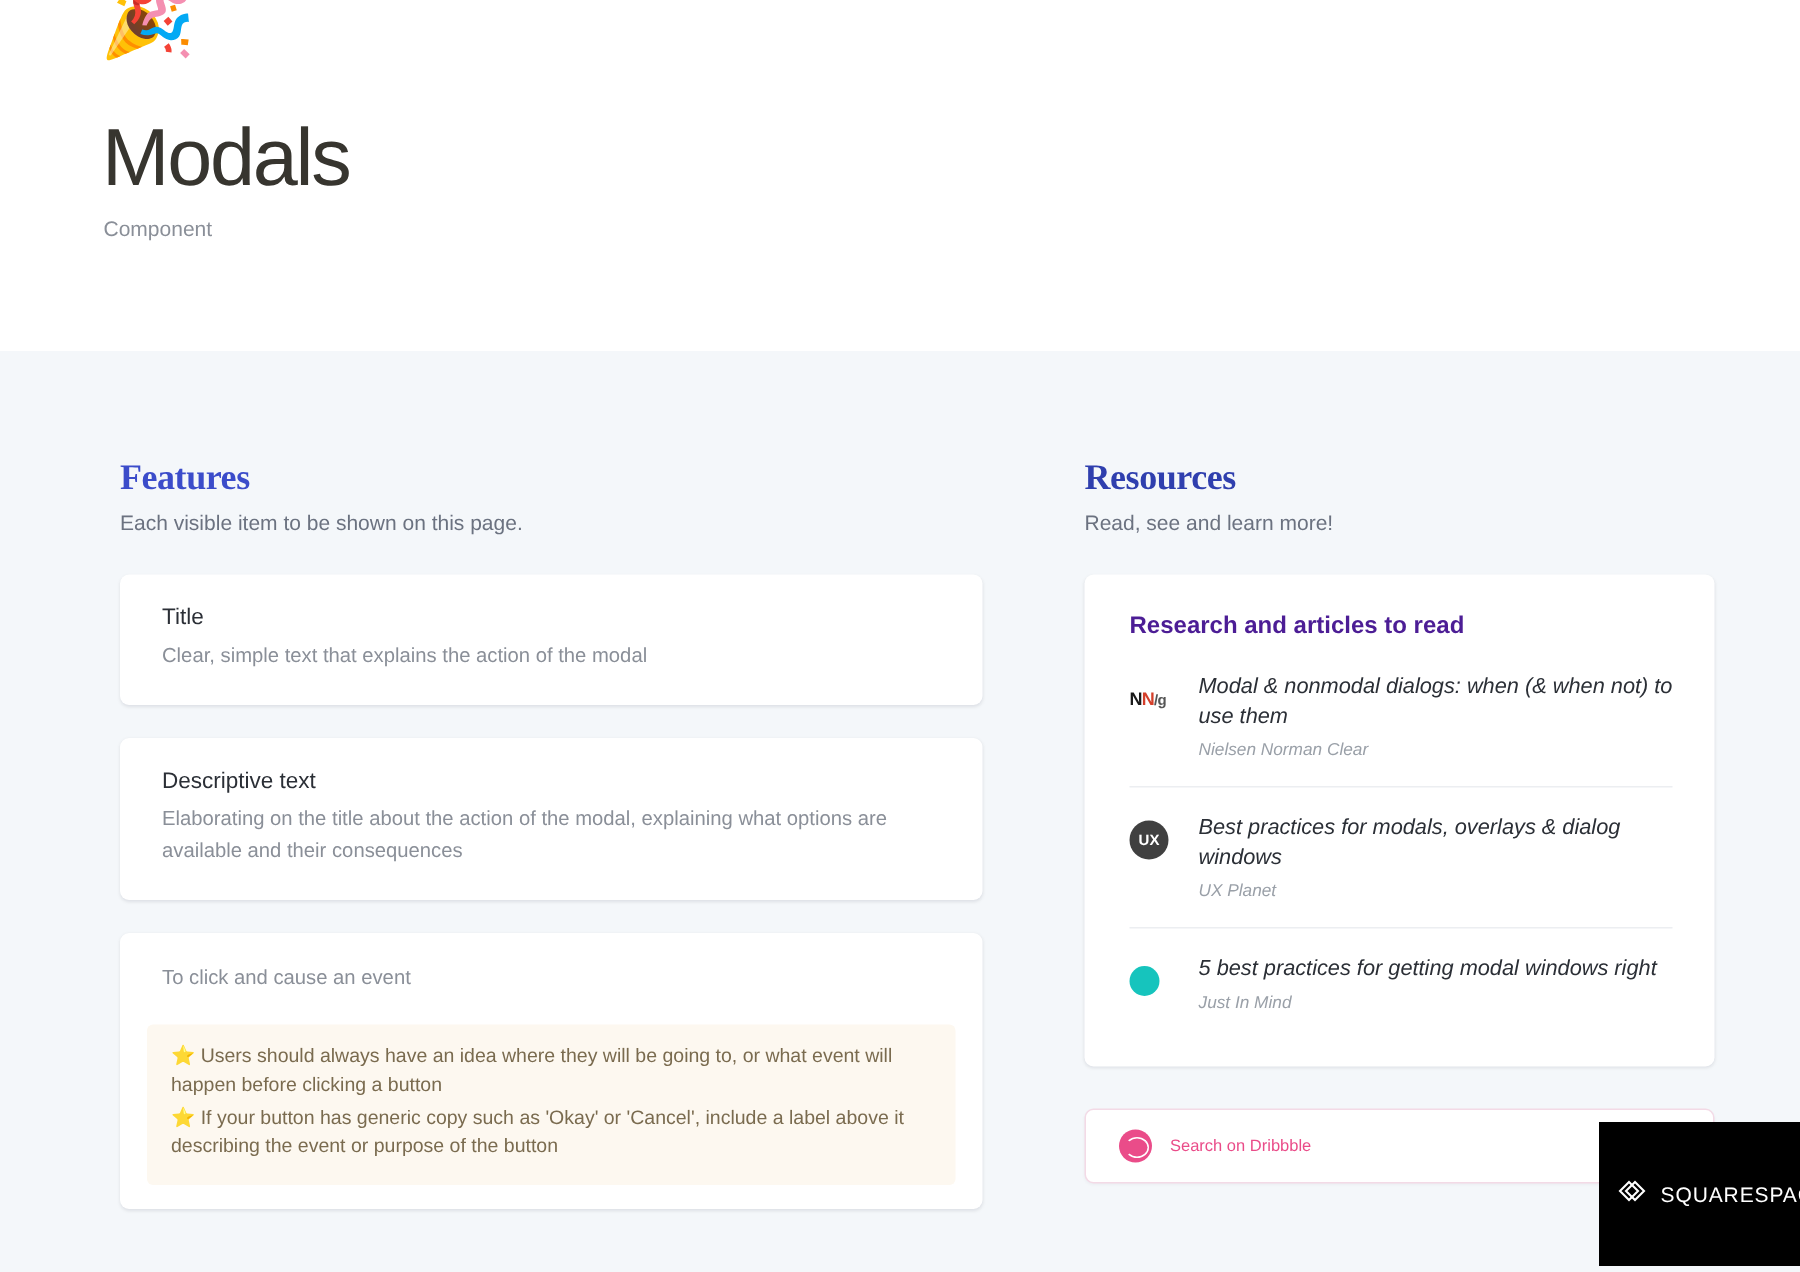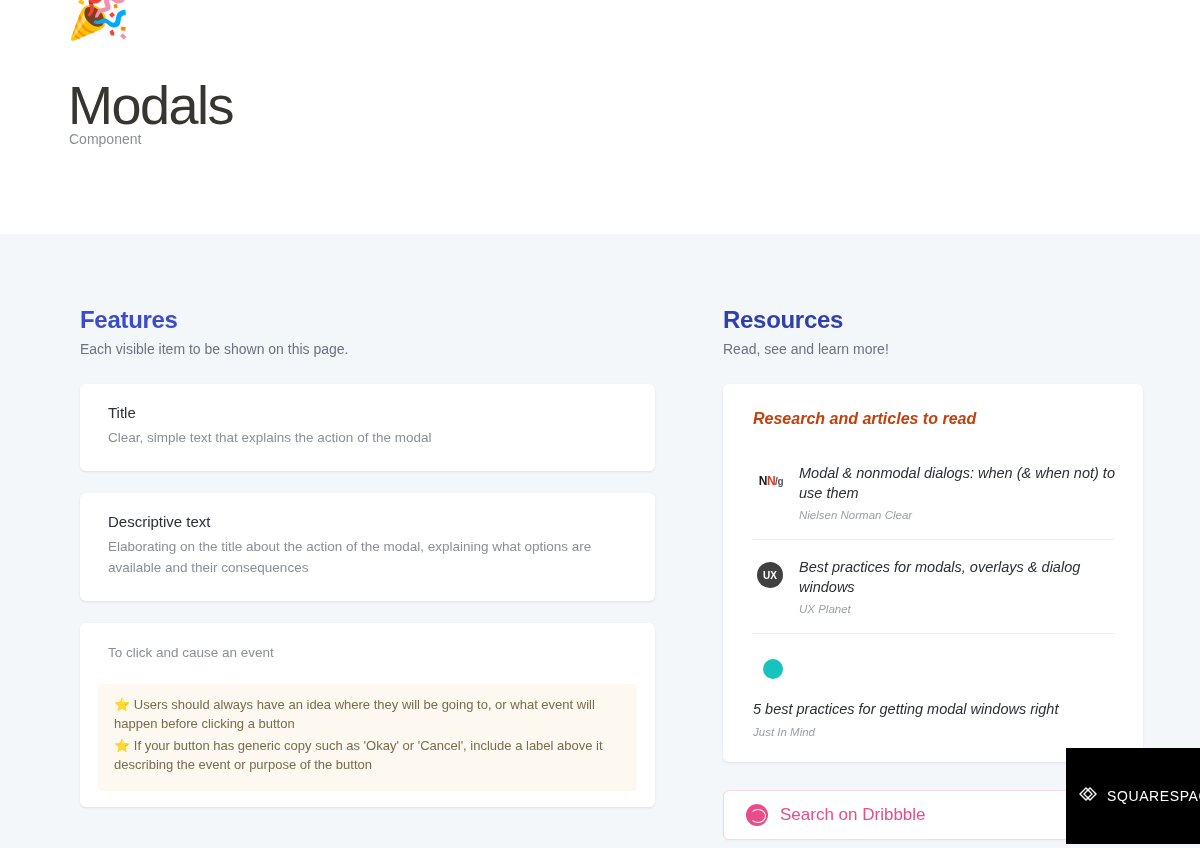--- a/index.html
+++ b/index.html
@@ -31,21 +31,21 @@
     left: 68px;
     top: 74px;
     font-size: 54px;
     font-weight: normal;
     letter-spacing: -1.5px;
     color: #37352f;
   }
   .hero-subtitle {
     position: absolute;
     left: 69px;
-    top: 131px;
+    top: 144px;
     font-size: 14px;
     color: #8a8f98;
   }
 
   
   .body-area {
     background: #f4f7fa;
     height: 614px;
     position: relative;
   }
@@ -56,20 +56,21 @@
   }
   .col-left { width: 575px; flex: none; }
   .col-right { width: 420px; flex: none; }
 
   .section-title {
     font-size: 24px;
     font-weight: bold;
     color: #3b4cca;
     letter-spacing: -0.3px;
     margin-bottom: 7px;
+    font-family: Liberation Serif, serif;
   }
   .section-title.alt { color: #2f3fae; }
   .section-sub {
     font-size: 14px;
     color: #6b7280;
     margin-bottom: 27px;
   }
 
   
   .card {
@@ -106,40 +107,39 @@
   
   .res-card {
     background: #ffffff;
     border-radius: 6px;
     box-shadow: 0 1px 3px rgba(16,24,40,0.06), 0 1px 2px rgba(16,24,40,0.04);
     padding: 26px 28px 24px 30px;
   }
   .res-card-title {
     font-size: 16px;
     font-weight: bold;
-    color: #c2410c;
-    margin-bottom: 36px;
-    font-style: italic;
+    color: #4c1d95;
+    margin-bottom: 22px;
   }
   .res-item {
     display: flex;
     gap: 16px;
     align-items: flex-start;
     padding: 0 0 18px 0;
     border-bottom: 1px solid #eceef1;
     margin-bottom: 18px;
   }
-  .res-item:last-child { border-bottom: none; padding-bottom: 0; margin-bottom: 0; flex-direction: column; }
+  .res-item:last-child { border-bottom: none; padding-bottom: 0; margin-bottom: 12px; }
   .res-ico {
     width: 30px;
     height: 30px;
     flex: none;
     display: flex;
     align-items: center;
-    justify-content: flex-end;
+    justify-content: flex-start;
     margin-top: 2px;
   }
   .ico-nng {
     font-size: 12px;
     font-weight: bold;
     letter-spacing: -0.5px;
     color: #1a1a1a;
   }
   .ico-nng .r { color: #d43f2a; }
   .ico-nng .s { font-size: 10px; color: #555; }
@@ -186,21 +186,21 @@
   }
   .dribbble-ico::after {
     content: "";
     position: absolute; left: 4px; top: 5px;
     width: 14px; height: 12px;
     border: 1.5px solid #fff;
     border-radius: 50%;
     border-left-color: transparent;
   }
   .dribbble-label {
-    font-size: 17px;
+    font-size: 11px;
     color: #ea4c89;
   }
 
   
   .ad {
     position: absolute;
     right: 0;
     bottom: 4px;
     width: 134px;
     height: 96px;

